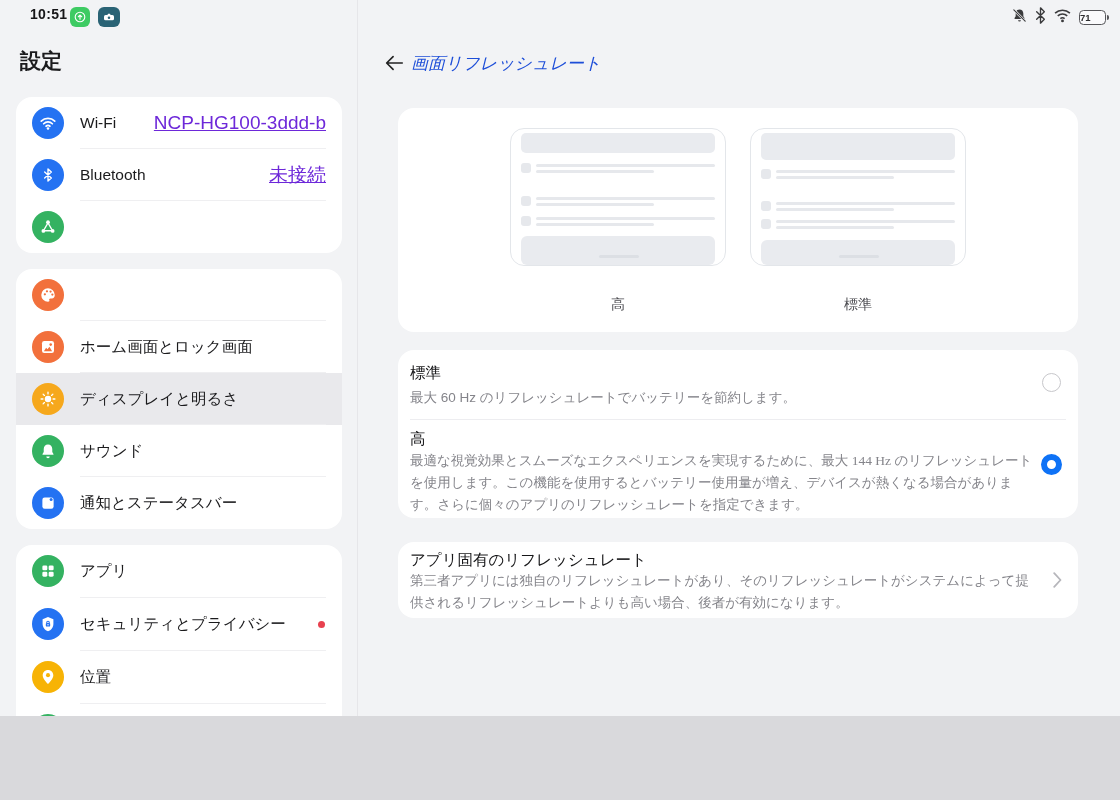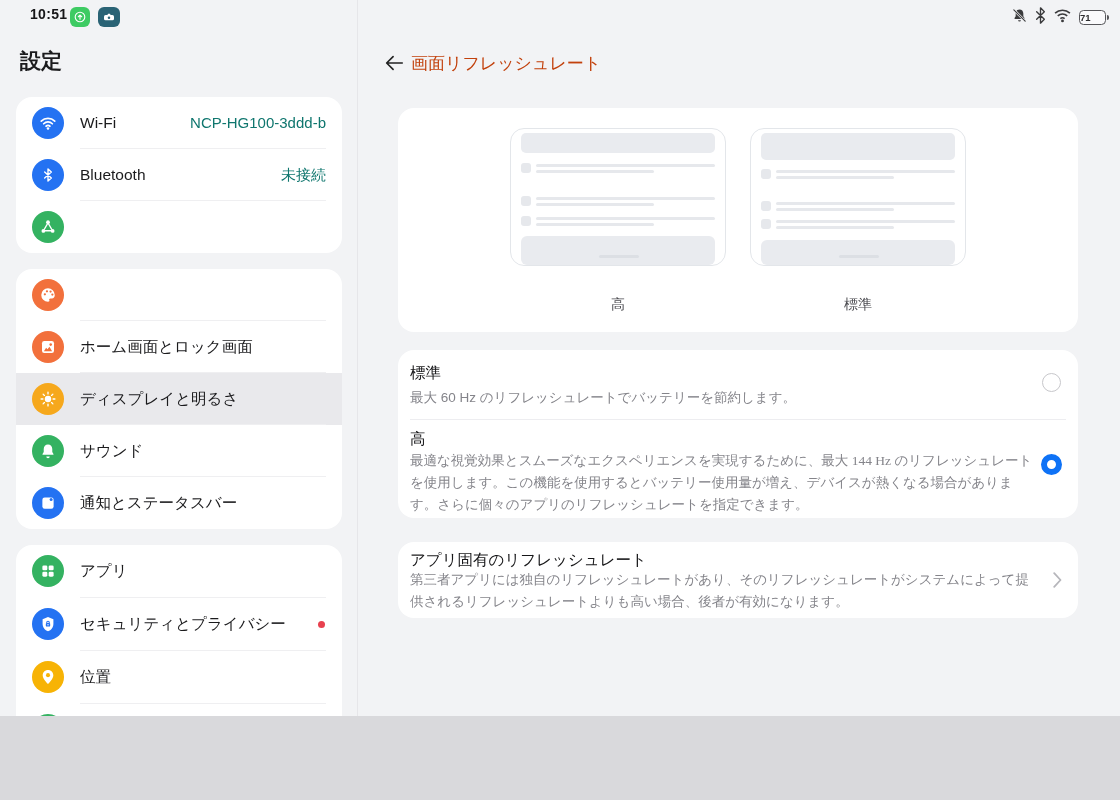--- a/index.html
+++ b/index.html
@@ -16,28 +16,28 @@
           display:flex; align-items:center; justify-content:flex-start; font-size:9.5px; font-weight:600; color:#2e2e30; }
   .batt::after { content:""; position:absolute; right:-4px; top:4px; width:2.5px; height:5.5px; background:#56565a; border-radius:0 2px 2px 0; }
 
   
   .sb-title { position:absolute; left:20px; top:47px; font-size:21px; font-weight:600; color:#1b1b1d; }
   .card { position:absolute; background:#fff; border-radius:16px; }
   .sb-card { left:16px; width:326px; overflow:hidden; }
   .row { position:relative; height:52px; }
   .row .ic { position:absolute; left:16px; top:10px; width:32px; height:32px; border-radius:50%; display:flex; align-items:center; justify-content:center; }
   .row .lbl { position:absolute; left:64px; top:0; height:52px; line-height:52px; font-size:15.5px; font-weight:500; color:#1b1b1d; white-space:nowrap; }
-  .row .val { position:absolute; right:16px; top:0; height:52px; line-height:52px; font-size:15px; color:#0f766e; }
+  .row .val { position:absolute; right:16px; top:0; height:52px; line-height:52px; font-size:19px; color:#6d28d9;text-decoration:underline; }
   .row.divb::after { content:""; position:absolute; left:64px; right:16px; bottom:0; height:1px; background:#efeff1; }
   .row.selected { background:#e9e9ec;text-align:center; }
   .reddot { position:absolute; right:17px; top:22.5px; width:7px; height:7px; border-radius:50%; background:#e8414f; }
 
   
   .back { position:absolute; left:381px; top:50px; width:26px; height:26px; display:flex; align-items:center; justify-content:center; cursor:pointer; }
-  .page-title { position:absolute; left:411px; top:52px; font-size:17px; font-weight:500; color:#c2410c; }
+  .page-title { position:absolute; left:411px; top:52px; font-size:17px; font-weight:500; color:#1d4ed8;font-style:italic; }
 
   
   .card-a { left:398px; top:108px; width:680px; height:224px; }
   .preview { position:absolute; top:20px; width:216px; height:138px; border:1px solid #e3e6ea; border-radius:14px; background:#fff; overflow:hidden; }
   .pv-high { left:112px; } .pv-std { left:352px; }
   .sk { position:absolute; background:#e9ebef; border-radius:5px; }
   .sk-line { position:absolute; height:3px; border-radius:1.5px; background:#e6e8ec; }
   .sk-sq { position:absolute; left:10px; width:10px; height:10px; border-radius:3px; background:#e6e8ec; }
   .sk-bottom { position:absolute; left:10px; width:194px; background:#e9ebef; border-radius:6px; }
   .sk-mini { position:absolute; left:88px; width:40px; height:3px; border-radius:1.5px; background:#dcdfe4; }
@@ -298,21 +298,21 @@
     <div class="opt-div"></div>
     <div>
       <div class="opt-title" style="top:79px;">高</div>
       <div class="opt-desc" style="top:100px;width:628px;font-family:Liberation Serif, serif;">最適な視覚効果とスムーズなエクスペリエンスを実現するために、最大 144 Hz のリフレッシュレートを使用します。この機能を使用するとバッテリー使用量が増え、デバイスが熱くなる場合があります。さらに個々のアプリのリフレッシュレートを指定できます。</div>
       <div class="radio radio-on"></div>
     </div>
   </div>
 
   <div class="card card-c">
     <div class="opt-title" style="top:8px;">アプリ固有のリフレッシュレート</div>
-    <div class="opt-desc" style="top:28px;width:620px;font-family:Liberation Mono, monospace;">第三者アプリには独自のリフレッシュレートがあり、そのリフレッシュレートがシステムによって提供されるリフレッシュレートよりも高い場合、後者が有効になります。</div>
+    <div class="opt-desc" style="top:28px;width:620px;">第三者アプリには独自のリフレッシュレートがあり、そのリフレッシュレートがシステムによって提供されるリフレッシュレートよりも高い場合、後者が有効になります。</div>
     <span class="chev">
       <svg width="9" height="16" viewBox="0 0 9 16">
           <path d="M1.2 1.2L7.5 8l-6.3 6.8" fill="none" stroke="#b6b6bb" stroke-width="1.8" stroke-linecap="round" stroke-linejoin="round"></path>
         </svg>
     </span>
   </div>
 
   <div class="gesture-bar"></div>
 </div>
 

